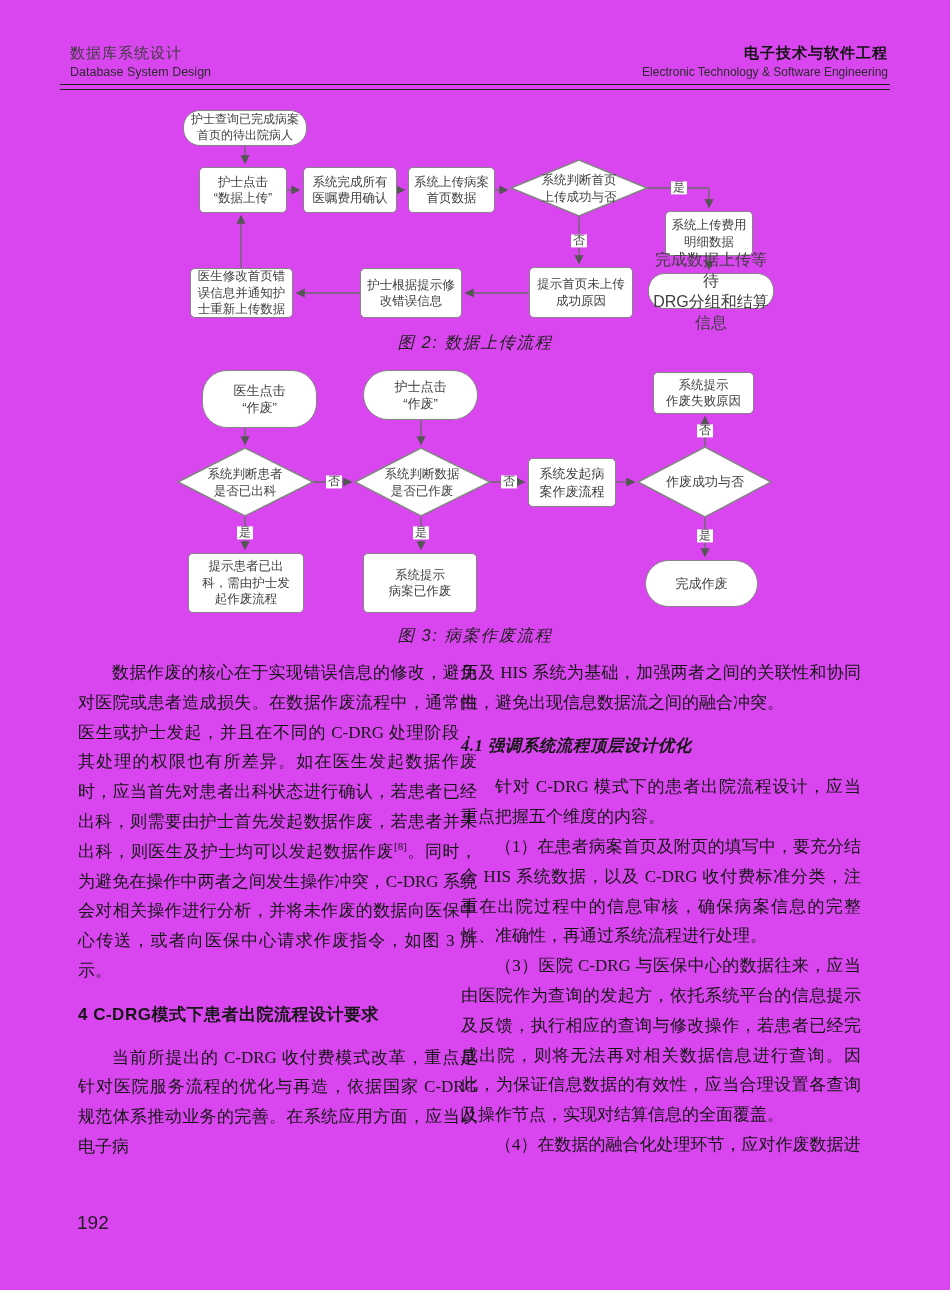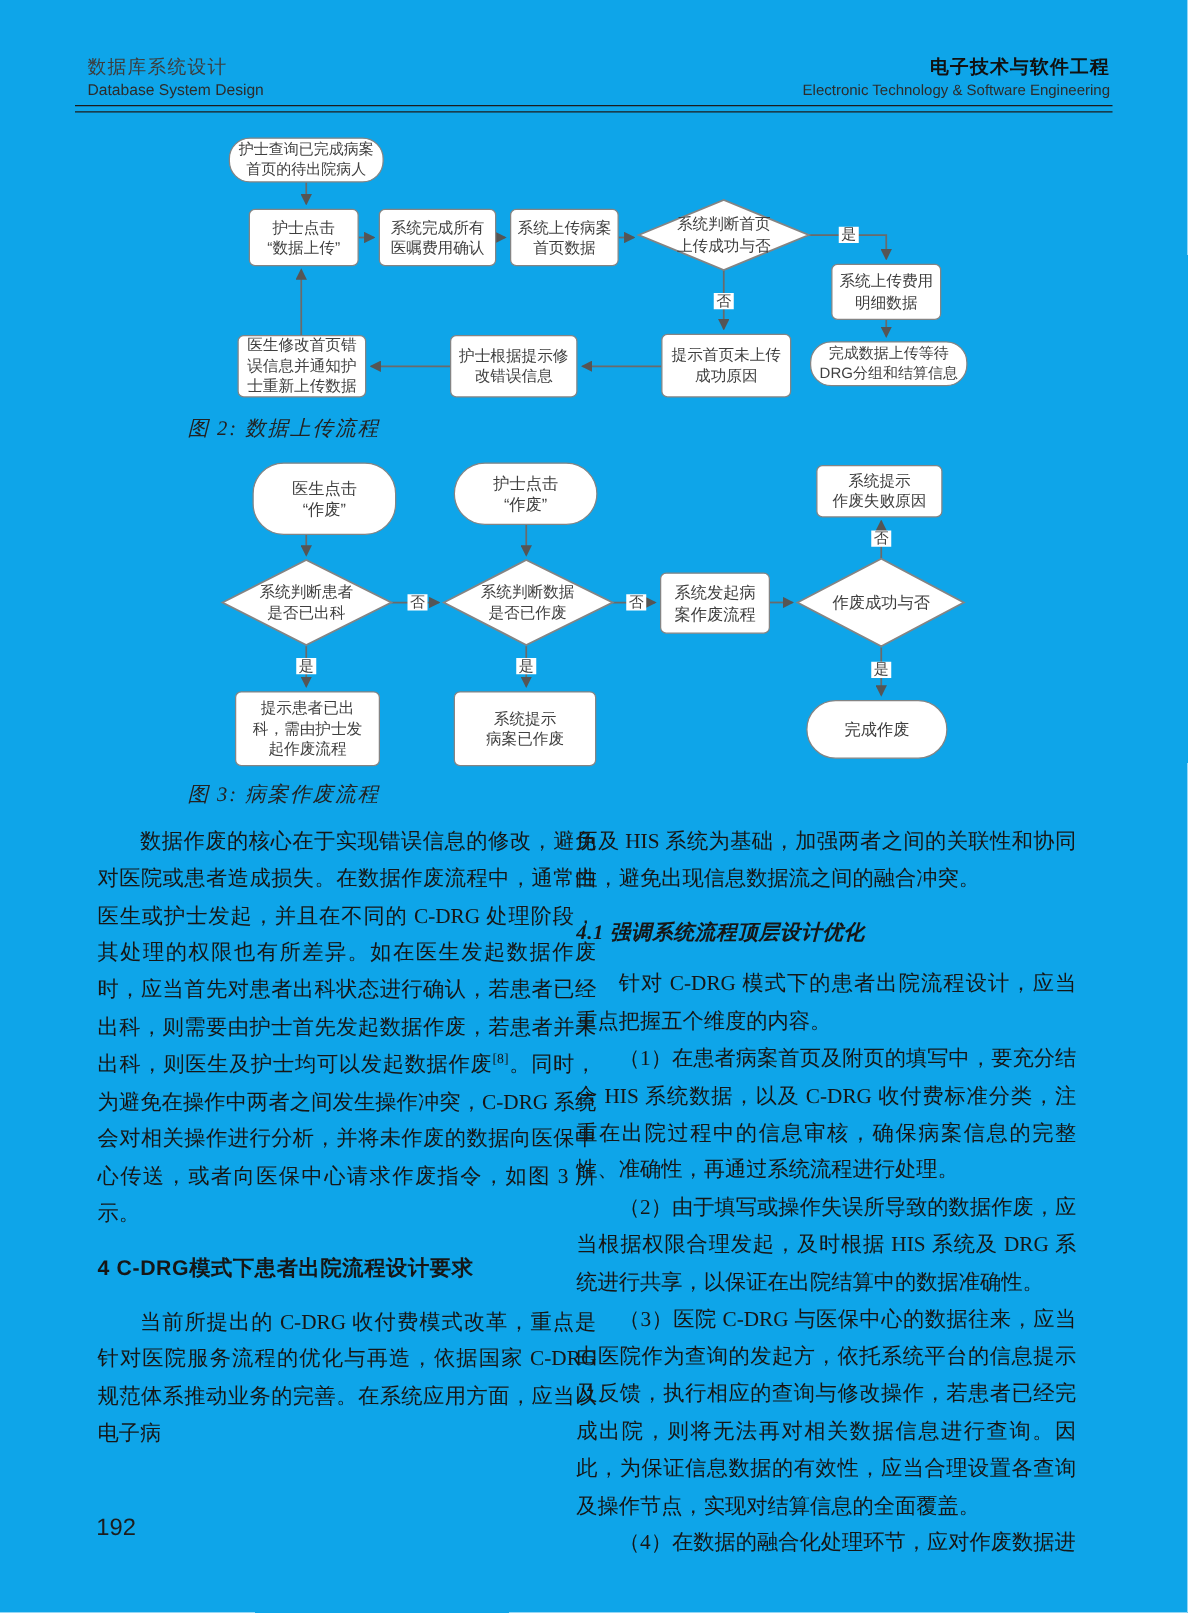--- a/index.html
+++ b/index.html
@@ -1,18 +1,18 @@
 <!DOCTYPE html>
 <html><head>
 <meta charset="utf-8">
 <style>
   * { margin:0; padding:0; box-sizing:border-box; }
   html,body { background:#ffffff; }
   .page {
-    position:relative; width:950px; height:1290px; background:#0ea5e9;
+    position:relative; width:950px; height:1290px; background:#d946ef;
     font-family:"Liberation Serif", serif; color:#1a1a1a; overflow:hidden;
   }
   
   .hdr-left { position:absolute; left:70px; top:44px; font-family:"Liberation Sans",sans-serif; }
   .hdr-left .zh { font-size:15px; color:#3d3d3d; letter-spacing:1px; }
   .hdr-left .en { font-size:12.5px; color:#2c2c2c; margin-top:2px; }
   .hdr-right { position:absolute; right:62px; top:44px; text-align:right; font-family:"Liberation Sans",sans-serif; }
   .hdr-right .zh { font-size:15px; font-weight:700; color:#111; letter-spacing:1px; }
   .hdr-right .en { font-size:12px; color:#2c2c2c; margin-top:2px; }
   .hdr-rule { position:absolute; left:60px; right:60px; top:84px; height:6px;
@@ -31,22 +31,22 @@
     position:absolute; transform:translate(-50%,-50%); text-align:center;
     color:#3f3f3f; font-family:"Liberation Sans",sans-serif; font-size:12.5px;
     line-height:1.32; white-space:pre-line; pointer-events:none;
   }
   .elabel {
     position:absolute; transform:translate(-50%,-50%); background:#fff;
     color:#3f3f3f; font-family:"Liberation Sans",sans-serif; font-size:12px;
     padding:0 2px; line-height:1.1;
   }
   .figcap {
-    position:absolute; left:150px; width:650px; 
-    font-family:Liberation Serif, serif; font-style:italic; font-size:16.5px;
+    position:absolute; left:150px; width:650px; text-align:center;
+    font-family:Liberation Sans, sans-serif; font-style:italic; font-size:16.5px;
     color:#222; letter-spacing:1.5px;
   }
   
   .col { position:absolute; top:658px; width:399px; font-size:17px; line-height:29.8px;
     text-align:justify; color:#161616; }
   .col-left { left:78px; } .col-right { left:461px; width:400px; }
   .para { text-align:justify; }
   .para.indent { text-indent:2em; }
   .kai-heading { font-style:italic; font-size:16.5px; margin:13px 0 12px 0; letter-spacing:0.5px; }
   .bold-heading { font-family:"Liberation Sans",sans-serif; font-weight:700; font-size:17px;
@@ -112,21 +112,21 @@
   <div class="fnode" style="left:199px;top:167px;width:88px;height:46px;">护士点击
 “数据上传”</div>
   <div class="fnode" style="left:303px;top:167px;width:94px;height:46px;">系统完成所有
 医嘱费用确认</div>
   <div class="fnode" style="left:408px;top:167px;width:87px;height:46px;">系统上传病案
 首页数据</div>
   <div class="dtext" style="left:579px;top:188px;">系统判断首页
 上传成功与否</div>
   <div class="fnode" style="left:665px;top:211px;width:88px;height:45px;">系统上传费用
 明细数据</div>
-  <div class="fnode stadium-sm" style="left:648px;top:273px;width:126px;height:36px;font-size:12px;">完成数据上传等待
+  <div class="fnode stadium-sm" style="left:648px;top:273px;width:126px;height:36px;font-size:16px;">完成数据上传等待
 DRG分组和结算信息</div>
   <div class="fnode" style="left:529px;top:267px;width:104px;height:51px;">提示首页未上传
 成功原因</div>
   <div class="fnode" style="left:190px;top:268px;width:103px;height:50px;">医生修改首页错
 误信息并通知护
 士重新上传数据</div>
   <div class="fnode" style="left:360px;top:268px;width:102px;height:50px;">护士根据提示修
 改错误信息</div>
   <div class="elabel" style="left:679px;top:188px;">是</div>
   <div class="elabel" style="left:579px;top:241px;">否</div>
@@ -163,19 +163,18 @@
     <p class="para indent"><span>数据作废的核心在于实现错误信息的修改，避免对医院或患者造成损失。在数据作废流程中，通常由医生或护士发起，并且在不同的 C-DRG 处理阶段，其处理的权限也有所差异。如在医生发起数据作废时，应当首先对患者出科状态进行确认，若患者已经出科，则需要由护士首先发起数据作废，若患者并未出科，则医生及护士均可以发起数据作废</span><sup>[8]</sup><span>。同时，为避免在操作中两者之间发生操作冲突，C-DRG 系统会对相关操作进行分析，并将未作废的数据向医保中心传送，或者向医保中心请求作废指令，如图 3 所示。</span></p>
     <h2 class="kai-heading bold-heading">4 C-DRG模式下患者出院流程设计要求</h2>
     <p class="para indent">当前所提出的 C-DRG 收付费模式改革，重点是针对医院服务流程的优化与再造，依据国家 C-DRG 规范体系推动业务的完善。在系统应用方面，应当以电子病</p>
   </div>
 
   <div class="col col-right">
     <p class="para">历及 HIS 系统为基础，加强两者之间的关联性和协同性，避免出现信息数据流之间的融合冲突。</p>
     <h3 class="kai-heading">4.1 强调系统流程顶层设计优化</h3>
     <p class="para indent">针对 C-DRG 模式下的患者出院流程设计，应当重点把握五个维度的内容。</p>
     <p class="para indent">（1）在患者病案首页及附页的填写中，要充分结合 HIS 系统数据，以及 C-DRG 收付费标准分类，注重在出院过程中的信息审核，确保病案信息的完整性、准确性，再通过系统流程进行处理。</p>
-    <p class="para indent">（2）由于填写或操作失误所导致的数据作废，应当根据权限合理发起，及时根据 HIS 系统及 DRG 系统进行共享，以保证在出院结算中的数据准确性。</p>
     <p class="para indent">（3）医院 C-DRG 与医保中心的数据往来，应当由医院作为查询的发起方，依托系统平台的信息提示及反馈，执行相应的查询与修改操作，若患者已经完成出院，则将无法再对相关数据信息进行查询。因此，为保证信息数据的有效性，应当合理设置各查询及操作节点，实现对结算信息的全面覆盖。</p>
     <p class="para indent">（4）在数据的融合化处理环节，应对作废数据进</p>
   </div>
 
   <div class="pageno">192</div>
 </div>
 
 </body></html>

